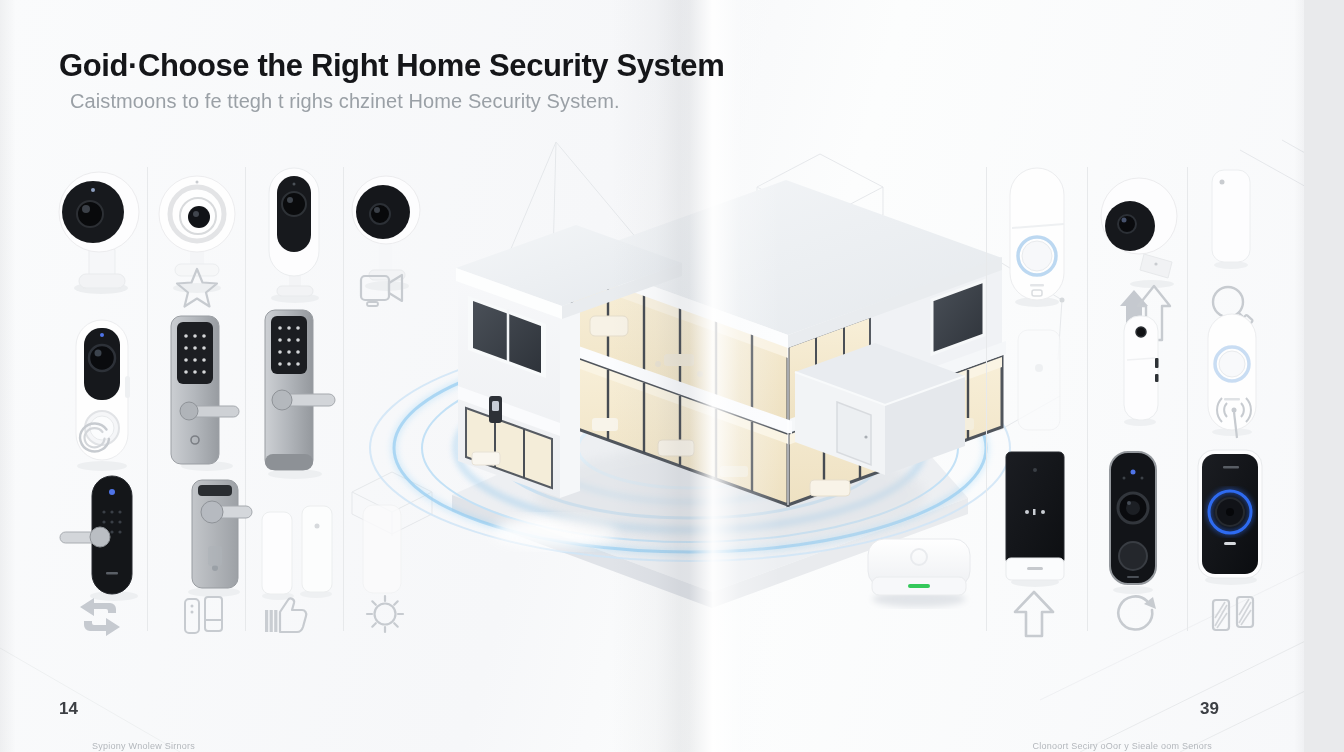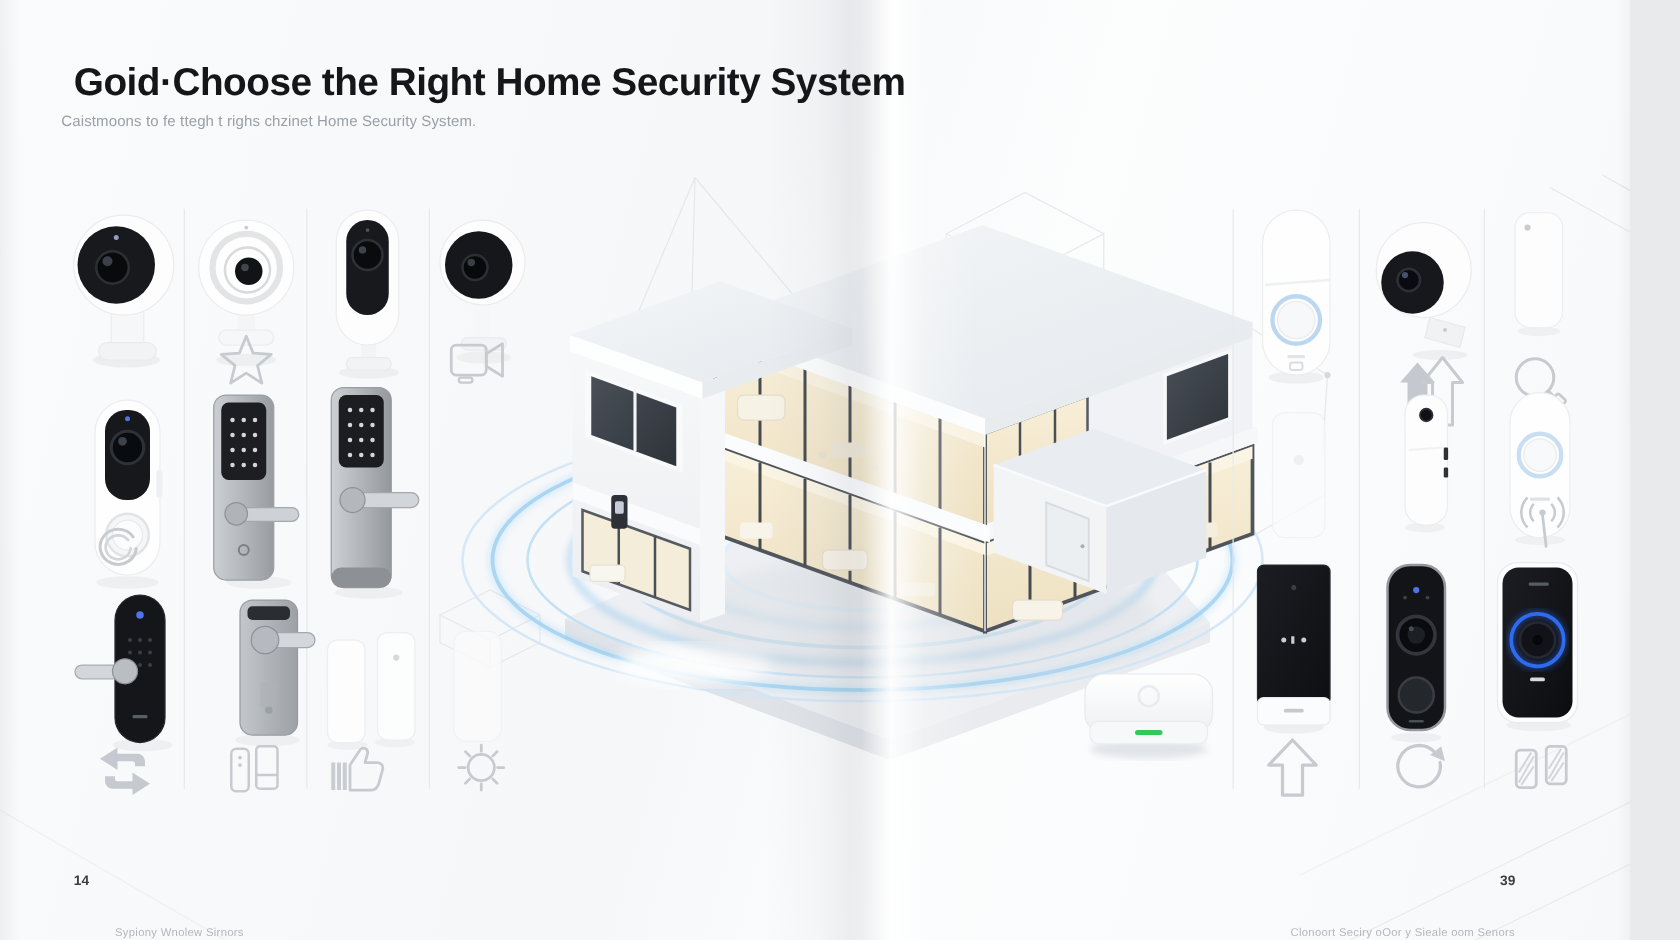--- a/index.html
+++ b/index.html
@@ -2,23 +2,23 @@
 <html><head>
 <meta charset="utf-8">
 <style>
   html,body{margin:0;padding:0;background:#e9eaec;}
   #stage{position:relative;width:1304px;height:752px;overflow:hidden;
          background:linear-gradient(105deg,#fafbfc 0%,#f6f7f9 44%,#fcfdfd 60%,#f7f8fa 100%);
          font-family:"Liberation Sans", sans-serif;}
   .abs{position:absolute;}
   svg{display:block;overflow:visible;}
   #title{left:59px;top:48px;font-size:31px;font-weight:700;letter-spacing:-0.4px;color:#151619;}
-  #subtitle{left:49px;top:90px;font-size:12px;font-weight:400;color:#9aa0a6;letter-spacing:.1px;}
+  #subtitle{left:70px;top:90px;font-size:20px;font-weight:400;color:#9aa0a6;letter-spacing:.1px;}
   .divider{width:1px;background:#e7e9eb;top:167px;height:464px;}
-  .footer-num{top:699px;font-size:11px;font-weight:700;color:#3c3f44;}
+  .footer-num{top:699px;font-size:17px;font-weight:700;color:#3c3f44;}
   .footer-cap{top:701px;font-size:9px;color:#b3b7bc;letter-spacing:.25px;margin-top:40px;}
   #fold{left:612px;top:0;width:168px;height:752px;pointer-events:none;
         background:linear-gradient(90deg,rgba(125,130,140,0) 0%,rgba(125,130,140,0.05) 26%,rgba(120,125,135,0.12) 40%,rgba(110,115,125,0.10) 46%,rgba(255,255,255,0.9) 60%,rgba(250,251,252,0.35) 76%,rgba(255,255,255,0) 100%);}
   #left-edge{left:0;top:0;width:16px;height:752px;background:linear-gradient(90deg,rgba(60,63,70,.06),rgba(60,63,70,0));}
   #right-edge{right:0;top:0;width:10px;height:752px;background:linear-gradient(270deg,rgba(60,63,70,.04),rgba(60,63,70,0));}
   .ic path,.ic circle,.ic rect,.ic line,.ic polygon,.ic ellipse{vector-effect:non-scaling-stroke;}
 </style>
 </head>
 <body>
 

